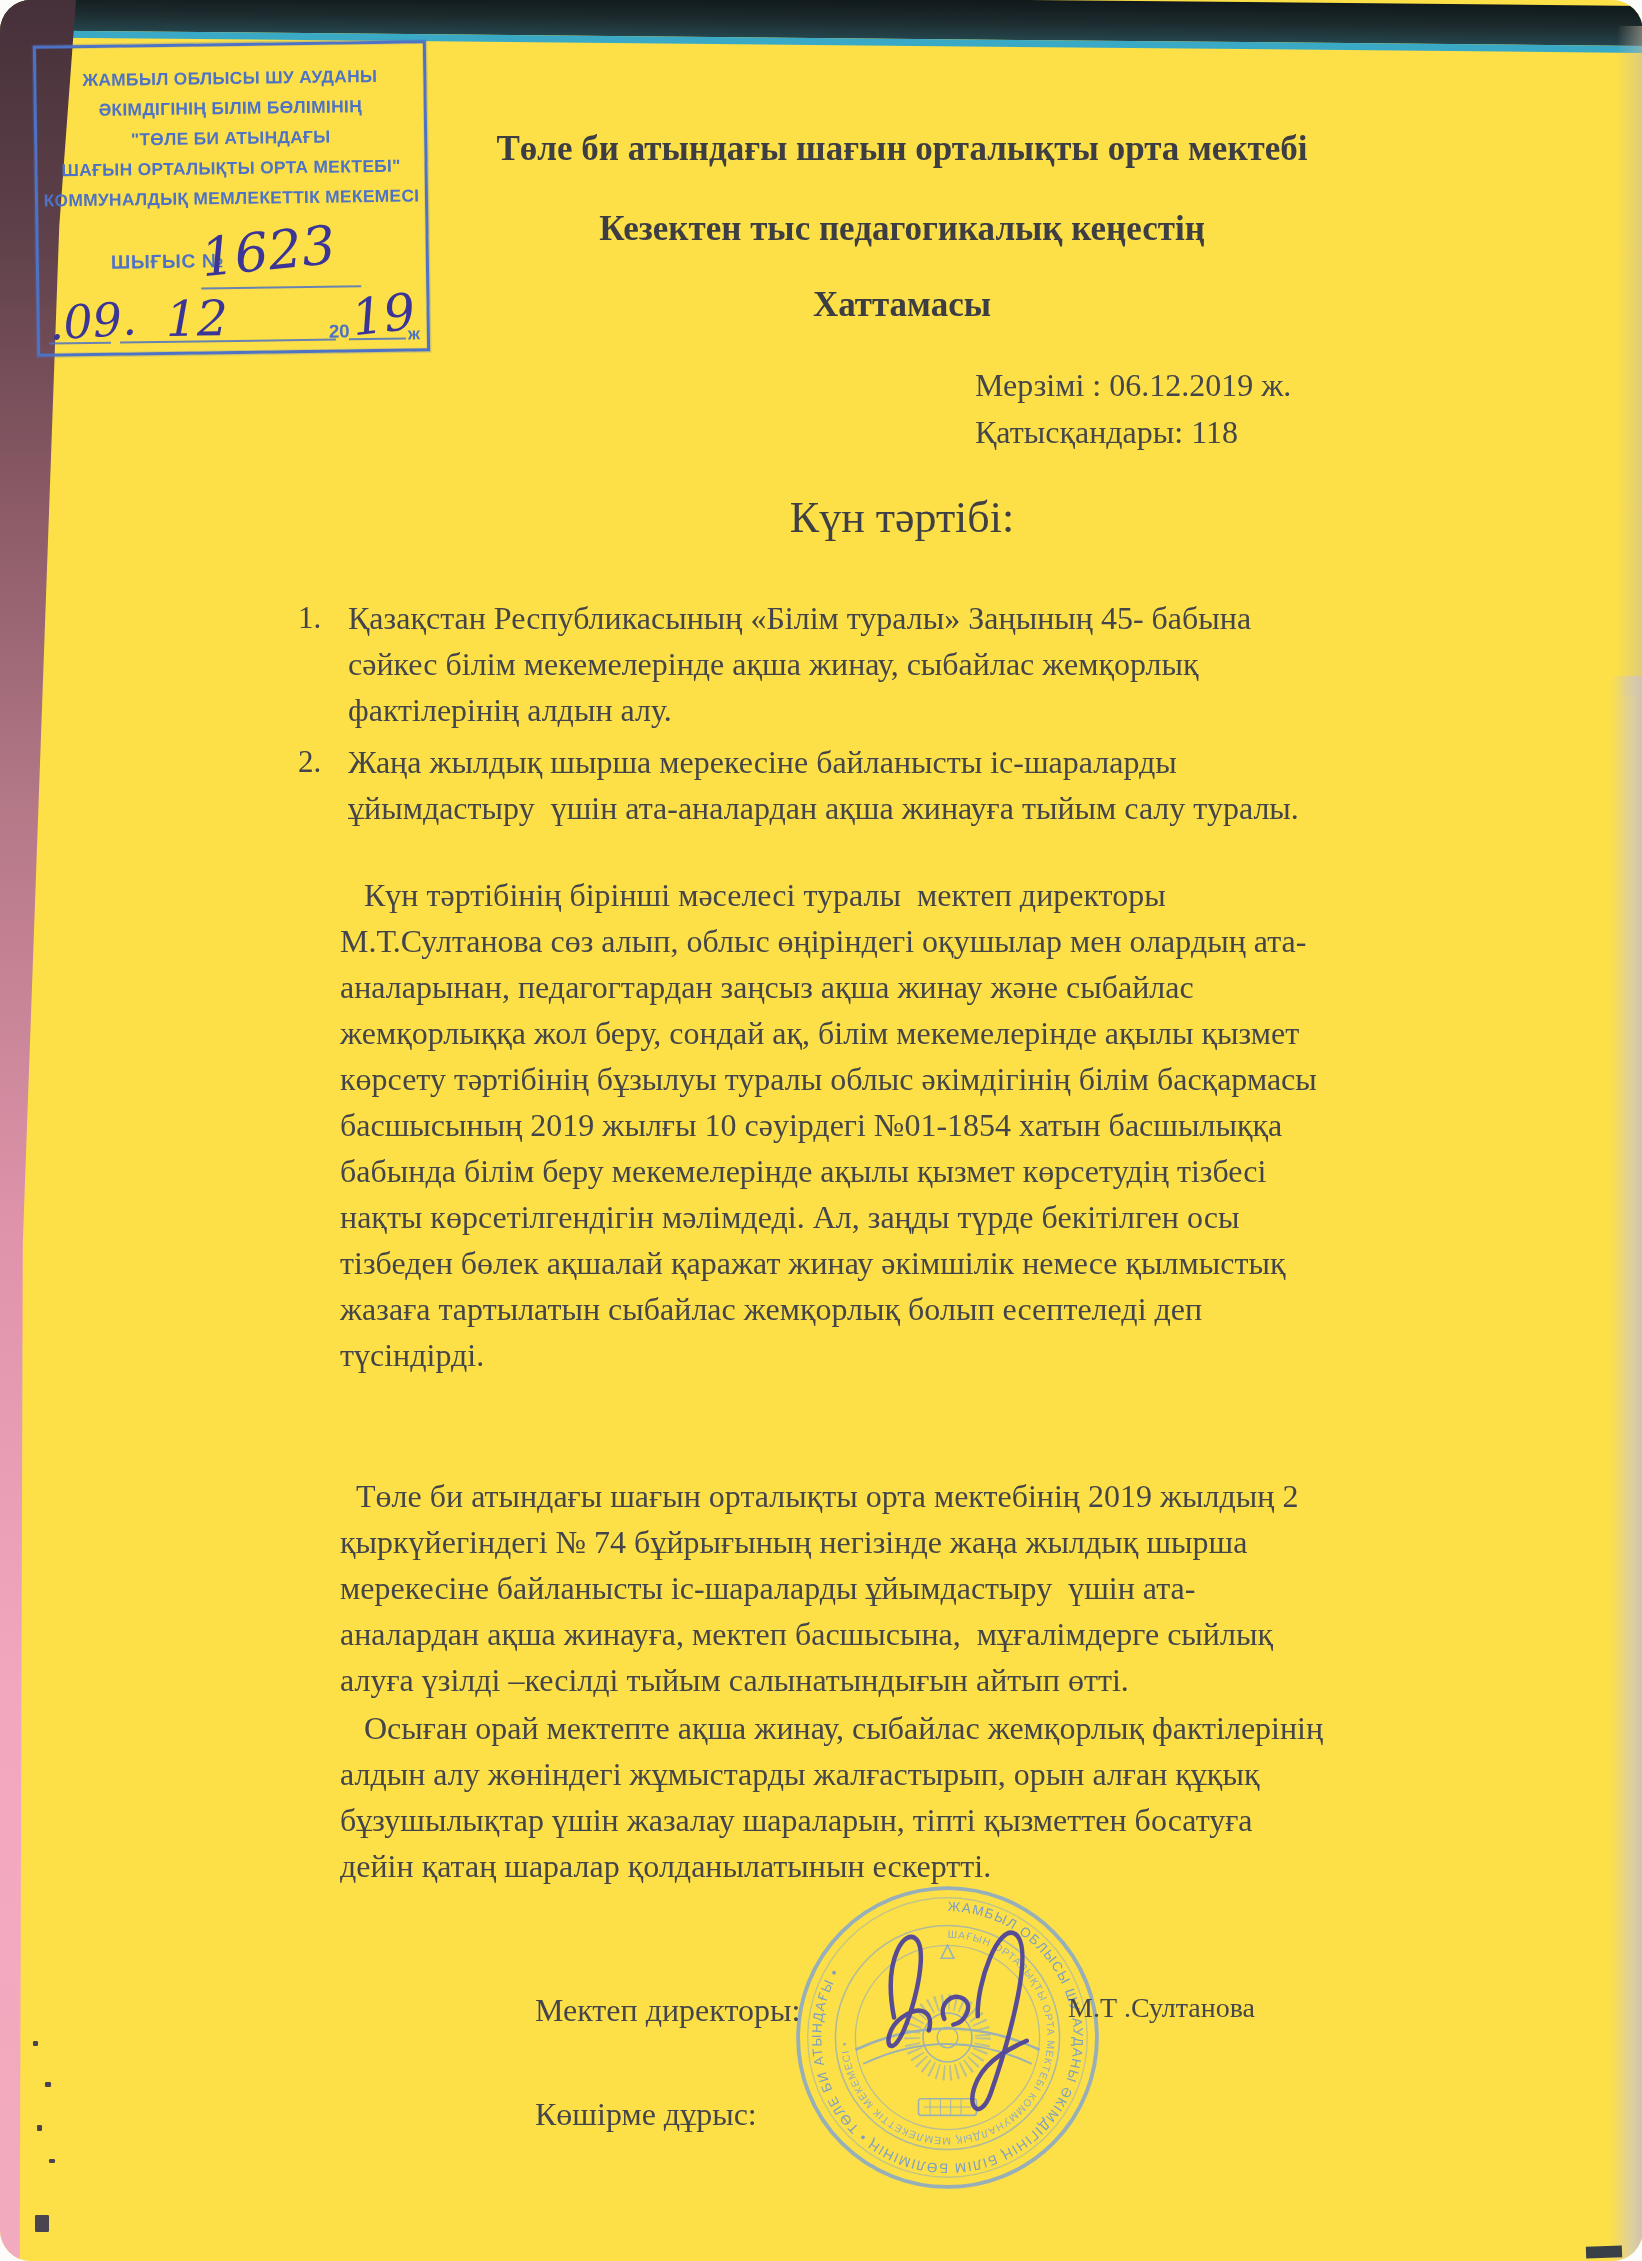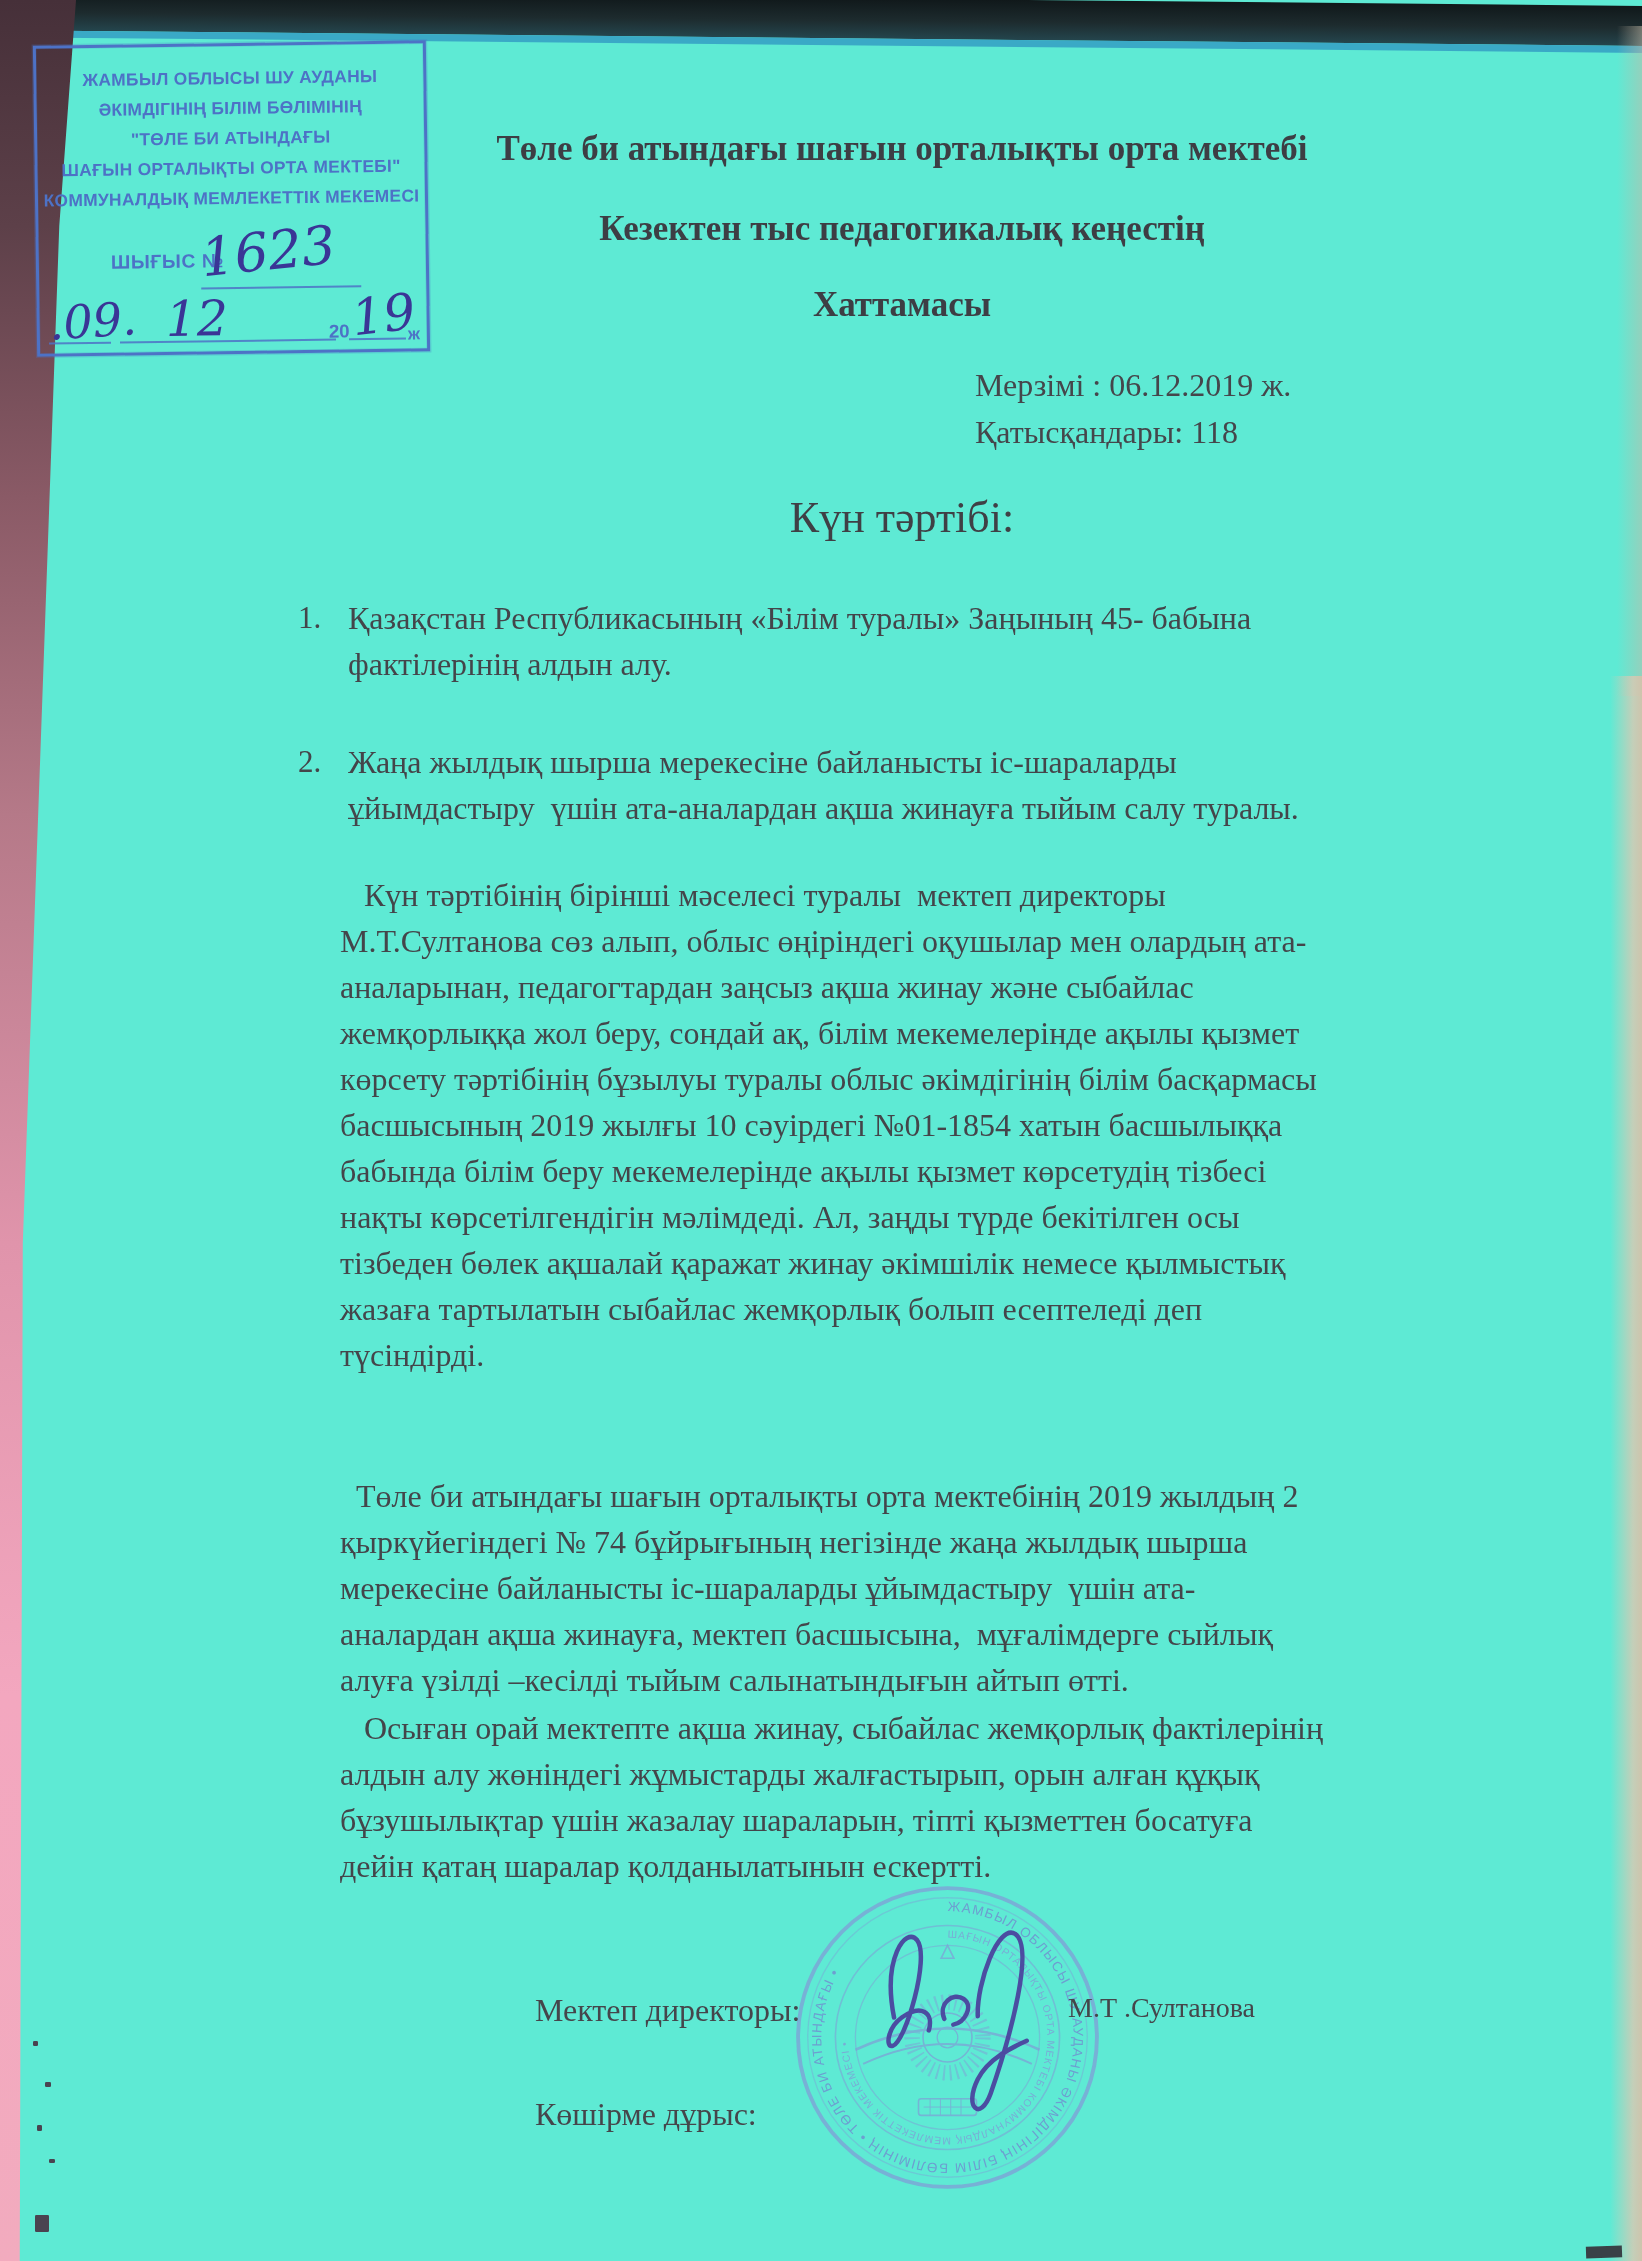--- a/index.html
+++ b/index.html
@@ -1,17 +1,17 @@
 <!DOCTYPE html>
 <html style="font-size:10.3px"><head>
 <meta charset="utf-8">
 <style>
   html,body{margin:0;padding:0;}
   body{width:1643px;height:2261px;background:#fcfcfb;font-family:"Liberation Serif","DejaVu Serif",serif;}
-  #scan{position:relative;width:1643px;height:2261px;overflow:hidden;background:#5eead4;}
+  #scan{position:relative;width:1643px;height:2261px;overflow:hidden;background:#fde047;border-radius:31px;}
 
   
   .edge-top{position:absolute;left:-13px;top:-10.3px;width:1681px;height:40px;
     background:linear-gradient(180deg,#10181a 0%,#1d2b2e 55%,#24454d 100%);
     border-bottom:7px solid #3aa9c6;transform:rotate(0.55deg);transform-origin:left top;}
   .edge-left{position:absolute;left:0;top:0;width:76px;height:2261px;
     background:linear-gradient(180deg,#463039 0%,#5d4049 10%,#8a5a66 22%,#b57988 36%,#e094ab 55%,#f3a7bf 75%,#f2abbe 100%);
     clip-path:polygon(0 0,100% 0,78% 10%,30% 55%,26% 100%,0 100%);}
   .edge-right{position:absolute;right:0;top:676px;width:33px;height:1585px;
     background:linear-gradient(90deg,rgba(216,205,185,0) 0%,rgba(214,202,180,.85) 70%,#cfc3ab 100%);}
@@ -103,20 +103,21 @@
     <div class="title-line t2">Кезектен тыс педагогикалық кеңестің</div>
     <div class="title-line t3">Хаттамасы</div>
   </div>
   <div class="meta meta-date doc">Мерзімі : 06.12.2019 ж.</div>
   <div class="meta meta-part doc">Қатысқандары: 118</div>
   <div class="agenda-head doc">Күн тәртібі:</div>
 
   <div class="agnum n1">1.</div>
   <div class="block ag1 doc">
       <div>Қазақстан Республикасының «Білім туралы» Заңының 45- бабына</div>
+      <div>сәйкес білім мекемелерінде ақша жинау, сыбайлас жемқорлық</div>
       <div>фактілерінің алдын алу.</div>
     </div>
   <div class="agnum n2">2.</div>
   <div class="block ag2 doc">
       <div>Жаңа жылдық шырша мерекесіне байланысты іс-шараларды</div>
       <div>ұйымдастыру  үшін ата-аналардан ақша жинауға тыйым салу туралы.</div>
     </div>
 
   <div class="block p1 doc">
       <div>   Күн тәртібінің бірінші мәселесі туралы  мектеп директоры</div>

